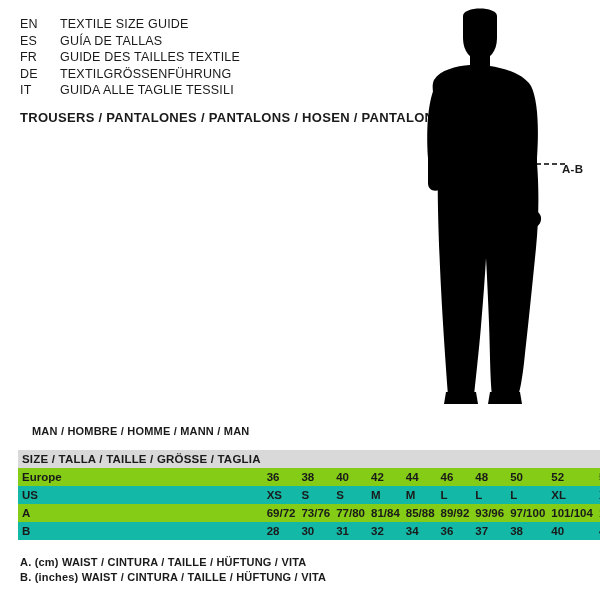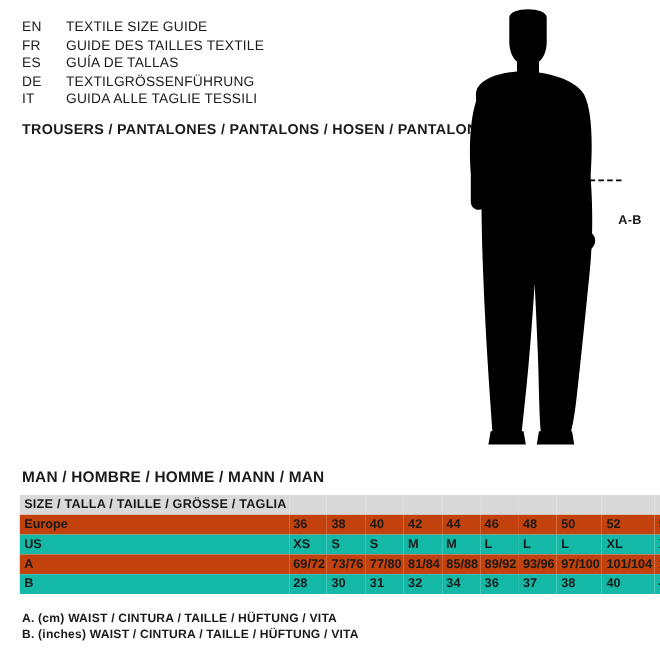--- a/index.html
+++ b/index.html
@@ -67,29 +67,28 @@
   .figure-svg {
     display: block;
   }
   .ab-label {
     position: absolute;
     left: 162px;
     top: 155px;
     font-size: 11.5px;
     font-weight: bold;
     letter-spacing: 0.3px;
-    margin-top: 32px;
   }
 
   
   .table-heading {
     position: absolute;
-    left: 20px;
+    left: 32px;
     top: 425px;
-    font-size: 14px;
+    font-size: 11px;
     font-weight: bold;
     letter-spacing: 0.2px;
   }
 
   table.size-table {
     position: absolute;
     left: 18px;
     top: 450px;
     width: 566px;
     border-collapse: collapse;
@@ -103,21 +102,21 @@
   }
   table.size-table thead td {
     background: #d9d9d9;
     font-size: 11.5px;
     letter-spacing: 0.2px;
   }
   table.size-table tbody tr td {
     background: #14b8a6;
   }
   table.size-table tbody tr.shade td {
-    background: #c2410c;
+    background: #84cc16;
   }
   .col-label { width: 92px; }
   .val-col { width: 40px; }
 
   .footnotes {
     position: absolute;
     left: 20px;
     top: 555px;
     font-size: 11px;
     line-height: 15px;
@@ -129,26 +128,26 @@
 <body>
 
 <div class="page">
 
   <div class="lang-block">
     <div class="lang-row">
       <span class="lang-code">EN</span>
       <span class="lang-text">TEXTILE SIZE GUIDE</span>
     </div>
     <div class="lang-row">
+      <span class="lang-code">ES</span>
+      <span class="lang-text">GUÍA DE TALLAS</span>
+    </div>
+    <div class="lang-row">
       <span class="lang-code">FR</span>
       <span class="lang-text">GUIDE DES TAILLES TEXTILE</span>
-    </div>
-    <div class="lang-row">
-      <span class="lang-code">ES</span>
-      <span class="lang-text">GUÍA DE TALLAS</span>
     </div>
     <div class="lang-row">
       <span class="lang-code">DE</span>
       <span class="lang-text">TEXTILGRÖSSENFÜHRUNG</span>
     </div>
     <div class="lang-row">
       <span class="lang-code">IT</span>
       <span class="lang-text">GUIDA ALLE TAGLIE TESSILI</span>
     </div>
   </div>

